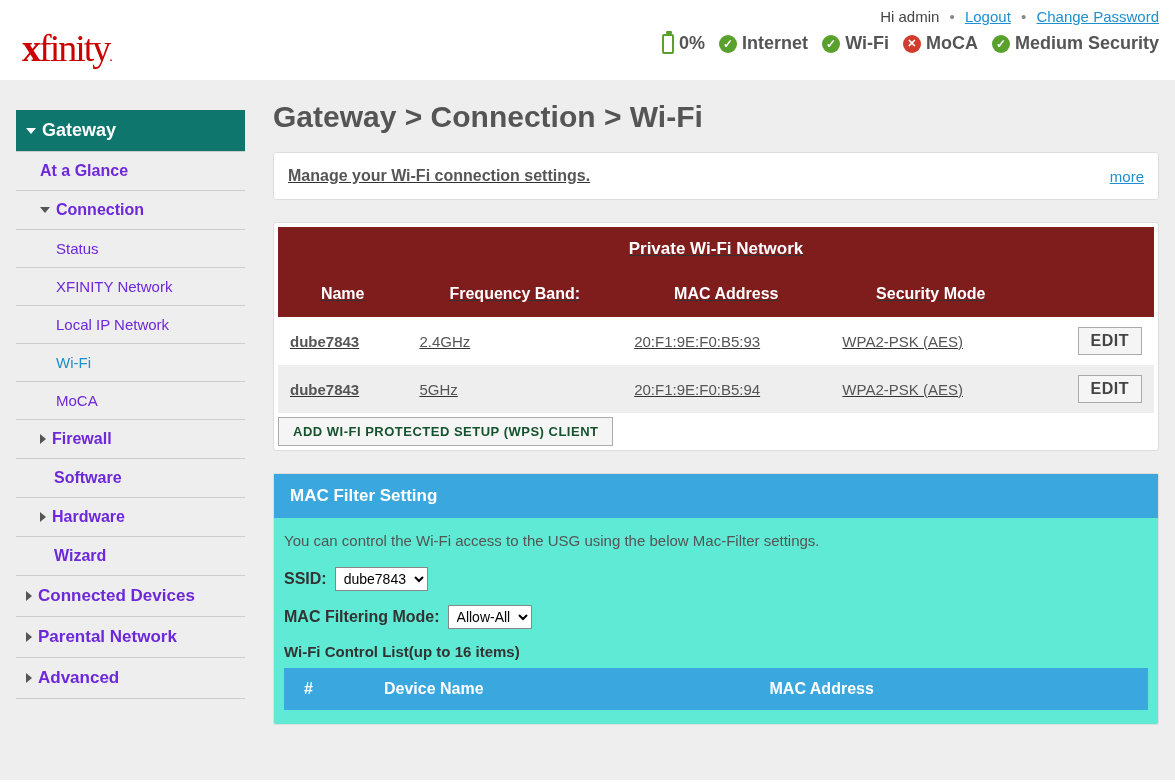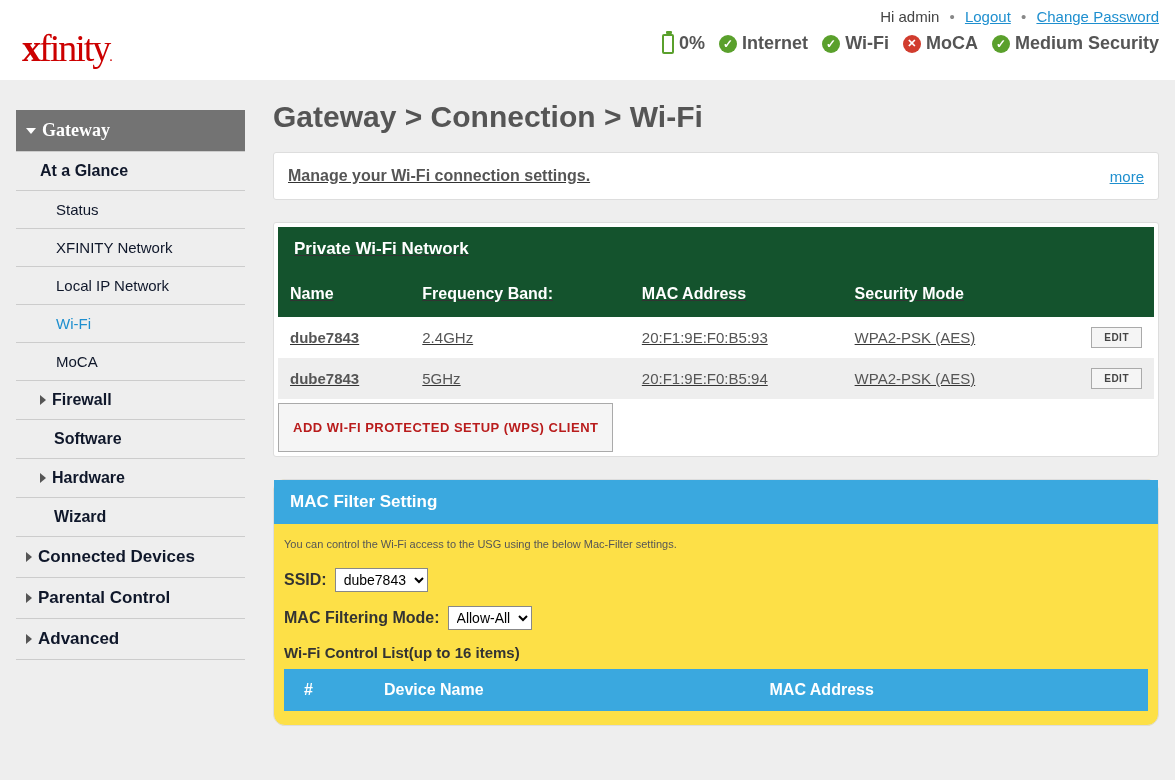--- a/index.html
+++ b/index.html
@@ -14,45 +14,45 @@
 .status-row { display: flex; gap: 14px; align-items: center; justify-content: flex-end; font-size: 18px; color: #555; font-weight: bold;}
 .status-item { display: flex; align-items: center; gap: 5px; }
 .icon-battery { display:inline-block; width: 12px; height: 20px; border: 2px solid #5aa02c; border-radius: 2px; position: relative; }
 .icon-battery::before { content:""; position:absolute; top:-5px; left:2px; width:6px; height:3px; background:#5aa02c; border-radius:1px; }
 .icon-check { display:inline-flex; width:18px; height:18px; background:#5aa02c; border-radius:50%; color:#fff; font-size:12px; align-items:center; justify-content:center; font-weight:bold;}
 .icon-x { display:inline-flex; width:18px; height:18px; background:#d13c2e; border-radius:50%; color:#fff; font-size:11px; align-items:center; justify-content:center; font-weight:bold;}
 .container { display:flex; background:#eee; min-height: 700px;}
 .sidebar { width: 245px; padding: 0; flex-shrink:0; }
 .nav { list-style:none; padding: 0 0 0 0; margin-top: 30px; margin-left: 16px; }
 .nav-li { border-bottom: 1px solid #ccc; }
-.nav-item { display:flex; align-items:center; padding: 10px 10px; font-size: 17px; color:#0f172a; cursor:pointer; font-weight:bold;}
-.nav-item.top { background:#737373; color:#fff; font-size:18px;font-family:Liberation Serif, serif;}
+.nav-item { display:flex; align-items:center; padding: 10px 10px; font-size: 17px; color:#6d28d9; cursor:pointer; font-weight:bold;}
+.nav-item.top { background:#0f766e; color:#fff; font-size:18px;}
 .nav-sub { padding-left: 24px; font-size:16px; font-weight:bold;}
 .nav-sub2 { padding-left: 40px; font-size:15px; font-weight:normal;}
 .nav-item.active { color:#1e8fcf; }
 .caret { display:inline-block; width:0; height:0; margin-right:6px; }
 .caret.down { border-left:5px solid transparent; border-right:5px solid transparent; border-top:6px solid currentColor;}
 .caret.right { border-top:5px solid transparent; border-bottom:5px solid transparent; border-left:6px solid currentColor;}
 .main { flex:1; padding: 20px 16px 0 28px; }
 .breadcrumb { font-size: 30px; font-weight: bold; color:#555; margin-bottom: 18px;}
 .panel { background:#fff; border:1px solid #ddd; border-radius:3px; padding: 14px 14px; margin-bottom: 22px; text-decoration: underline;}
 .info-bar { display:flex; justify-content:space-between; align-items:center; font-size:16px; color:#555; font-weight:bold;}
 .info-bar a { color:#1e8fcf; font-weight:normal; font-size:15px;}
 .section-title { background:#3aa8df; color:#fff; font-size:17px; font-weight:bold; padding:12px 16px;}
 .table { width:100%; border-collapse:collapse;}
-.table th { text-align:left; background:#14532d; color:#fff; padding:14px 12px; font-size:16px; font-weight:bold;}
+.table th { text-align:center; background:#7f1d1d; color:#fff; padding:14px 12px; font-size:16px; font-weight:bold;}
 .table td { padding:10px 12px; font-size:15px; color:#555; border:none;}
 .table tr.odd td { background:#fff;}
 .table tr.even td { background:#eee;}
 .table td.name { font-weight:bold;}
-.edit-btn { background:#f5f5f5; border:1px solid #aaa; padding:4px 12px; font-size:10px; font-weight:bold; color:#444; cursor:pointer; letter-spacing:0.5px;}
-.wps-btn { background:#f5f5f5; border:1px solid #aaa; padding:16px 14px; font-size:13px; font-weight:bold; color:#b91c1c; cursor:pointer; letter-spacing:0.5px; margin-top:4px;}
-.mac-panel { background:#fde047; border:1px solid #ddd; border-radius:12px; padding:0 0 14px 0;}
+.edit-btn { background:#f5f5f5; border:1px solid #aaa; padding:4px 12px; font-size:16px; font-weight:bold; color:#444; cursor:pointer; letter-spacing:0.5px;}
+.wps-btn { background:#f5f5f5; border:1px solid #aaa; padding:6px 14px; font-size:13px; font-weight:bold; color:#14532d; cursor:pointer; letter-spacing:0.5px; margin-top:4px;}
+.mac-panel { background:#5eead4; border:1px solid #ddd; border-radius:3px; padding:0 0 14px 0;}
 .mac-body { padding: 14px 10px 0 10px; }
-.mac-body p { font-size:11px; color:#555; margin-bottom:18px;}
+.mac-body p { font-size:15px; color:#555; margin-bottom:18px;}
 .form-row { display:flex; align-items:center; gap:8px; font-size:16px; color:#333; margin-bottom:14px; font-weight:bold;}
 .form-row select { font-size:14px; padding:2px 4px; border:1px solid #888; background:#fff; font-weight:normal;}
 .control-list-title { font-size:15px; font-weight:bold; color:#333; margin:8px 0 8px 0;}
 .cl-table { width:100%; border-collapse:collapse;}
 .cl-table th { text-align:left; background:#3aa8df; color:#fff; padding:12px 20px; font-size:16px; font-weight:bold;}
 </style>
 </head>
 <body>
 
 <div class="header">
@@ -96,20 +96,26 @@
       <li class="nav-li">
           <div class="nav-item top">
             <span class="caret down"></span>
             <span>Gateway</span>
           </div>
         </li>
       <li class="nav-li">
           <div class="nav-item nav-sub">At a Glance</div>
         </li>
       <li class="nav-li">
+          <div class="nav-item nav-sub">
+            <span class="caret down" style="border-top-color:#555;"></span>
+            <span>Connection</span>
+          </div>
+        </li>
+      <li class="nav-li">
           <div class="nav-item nav-sub2">Status</div>
         </li>
       <li class="nav-li">
           <div class="nav-item nav-sub2">XFINITY Network</div>
         </li>
       <li class="nav-li">
           <div class="nav-item nav-sub2">Local IP Network</div>
         </li>
       <li class="nav-li">
           <div class="nav-item nav-sub2 active">Wi-Fi</div>
@@ -137,21 +143,21 @@
         </li>
       <li class="nav-li">
           <div class="nav-item">
             <span class="caret right" style="border-left-color:#555;"></span>
             <span>Connected Devices</span>
           </div>
         </li>
       <li class="nav-li">
           <div class="nav-item">
             <span class="caret right" style="border-left-color:#555;"></span>
-            <span>Parental Control</span>
+            <span>Parental Network</span>
           </div>
         </li>
       <li class="nav-li">
           <div class="nav-item">
             <span class="caret right" style="border-left-color:#555;"></span>
             <span>Advanced</span>
           </div>
         </li>
     </ul>
   </div>

